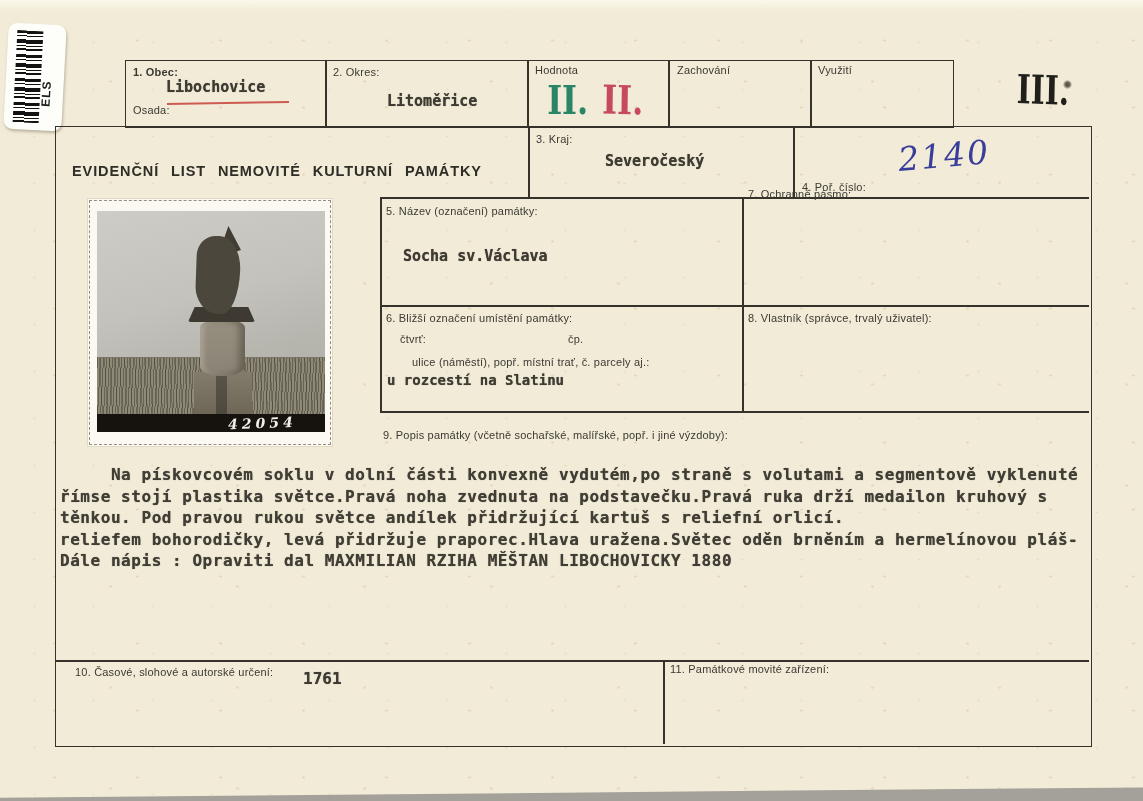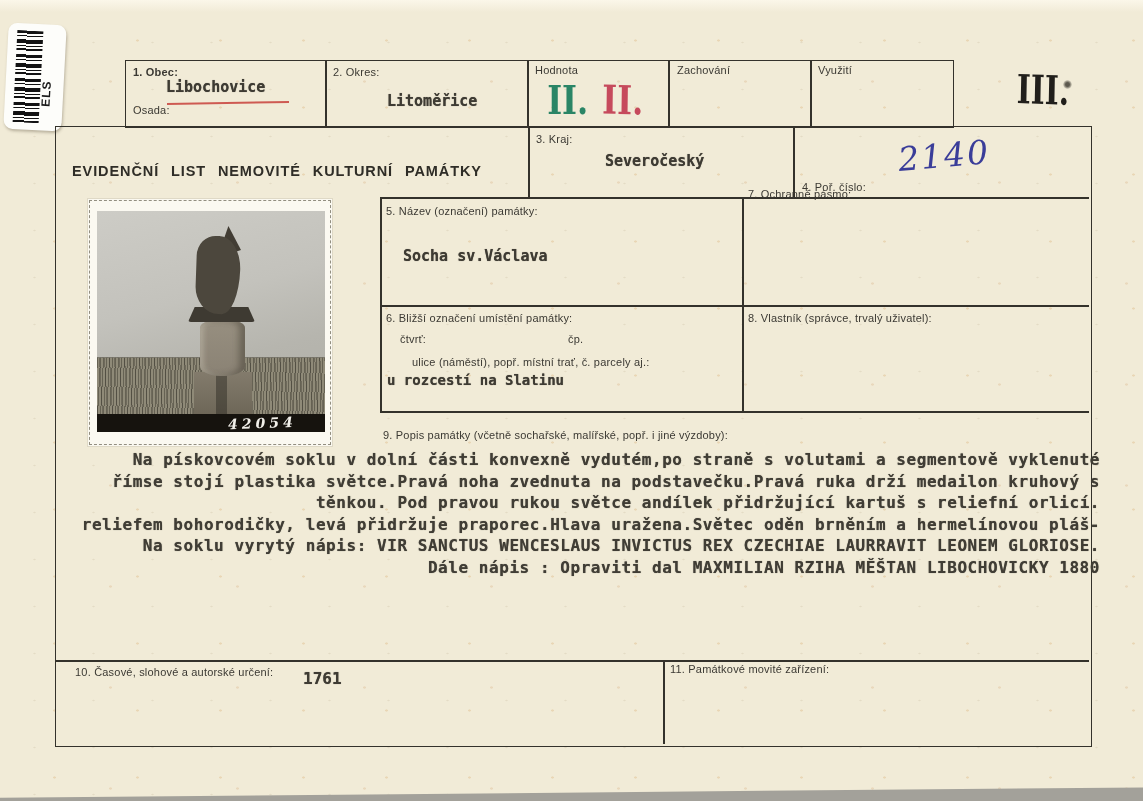--- a/index.html
+++ b/index.html
@@ -26,21 +26,21 @@
   .stamp{position:absolute;font-family:"DejaVu Serif",serif;font-weight:bold;
     line-height:1;white-space:nowrap;}
   .stamp-green{color:#2a8566;font-size:40px;transform:scaleX(.8);}
   .stamp-red{color:#c64a5c;font-size:40px;transform:scaleX(.8) rotate(1deg);}
   .stamp-black{color:#211f1b;font-size:40px;transform:scaleX(.75) rotate(1.5deg);}
   .smudge{position:absolute;left:1063px;top:80px;width:9px;height:9px;border-radius:50%;
     background:radial-gradient(circle,#5d594e 0 30%,rgba(93,89,78,.35) 60%,transparent 75%);}
   .handwritten{position:absolute;font-family:"DejaVu Serif",serif;font-style:italic;
     color:#3a3d99;white-space:nowrap;}
   .strike-red{position:absolute;height:2px;background:#c8413b;transform:rotate(-1deg);opacity:.85;}
-  .desc{position:absolute;left:60px;top:449px;width:1040px;text-align:right;}
+  .desc{position:absolute;left:60px;top:464px;width:1040px;}
   .desc-line{font-family:"DejaVu Sans Mono",monospace;font-weight:bold;font-size:16px;
     letter-spacing:.55px;line-height:21.6px;color:#403d35;white-space:pre;
     text-shadow:0 0 .8px rgba(64,61,53,.8);}
   
   .sticker{position:absolute;left:6px;top:24px;width:58px;height:106px;background:#fdfdfa;
     border-radius:9px;transform:rotate(3deg);box-shadow:1px 2px 3px rgba(80,70,50,.35);}
   .bars{position:absolute;left:9px;top:7px;width:26px;height:92px;
     background:repeating-linear-gradient(180deg,
       #131313 0 3px,#fdfdfa 3px 5px,#131313 5px 6px,#fdfdfa 6px 9px,
       #131313 9px 13px,#fdfdfa 13px 15px,#131313 15px 16px,#fdfdfa 16px 18px,
@@ -157,21 +157,20 @@
   <span class="typed" style="left:387px;top:372px;font-size:14px;text-align:right;">u rozcestí na Slatinu</span>
   <span class="lbl" style="left:748px;top:312px;">8. Vlastník (správce, trvalý uživatel):</span>
   <span class="typed" style="left:760px;top:345px;font-size:15px;"></span>
 
   <span class="lbl" style="left:383px;top:429px;">9. Popis památky (včetně sochařské, malířské, popř. i jiné výzdoby):</span>
   <div class="desc">
     <div class="desc-line">     Na pískovcovém soklu v dolní části konvexně vydutém,po straně s volutami a segmentově vyklenuté</div>
     <div class="desc-line">římse stojí plastika světce.Pravá noha zvednuta na podstavečku.Pravá ruka drží medailon kruhový s</div>
     <div class="desc-line">těnkou. Pod pravou rukou světce andílek přidržující kartuš s reliefní orlicí.</div>
     <div class="desc-line">reliefem bohorodičky, levá přidržuje praporec.Hlava uražena.Světec oděn brněním a hermelínovou pláš-</div>
-    <div class="desc-line">Na soklu vyrytý nápis: VIR SANCTUS WENCESLAUS INVICTUS REX CZECHIAE LAURRAVIT LEONEM GLORIOSE.</div>
     <div class="desc-line">Dále nápis : Opraviti dal MAXMILIAN RZIHA MĚŠTAN LIBOCHOVICKY 1880</div>
   </div>
 
   <span class="lbl" style="left:62px;top:666px;margin-left:13px;">10. Časové, slohové a autorské určení:</span>
   <span class="typed" style="left:303px;top:669px;font-size:16px;text-align:center;">1761</span>
   <span class="lbl" style="left:670px;top:663px;">11. Památkové movité zařízení:</span>
   <span class="typed" style="left:690px;top:695px;font-size:15px;"></span>
 
   <div class="scan-edge"></div>
 </div>

